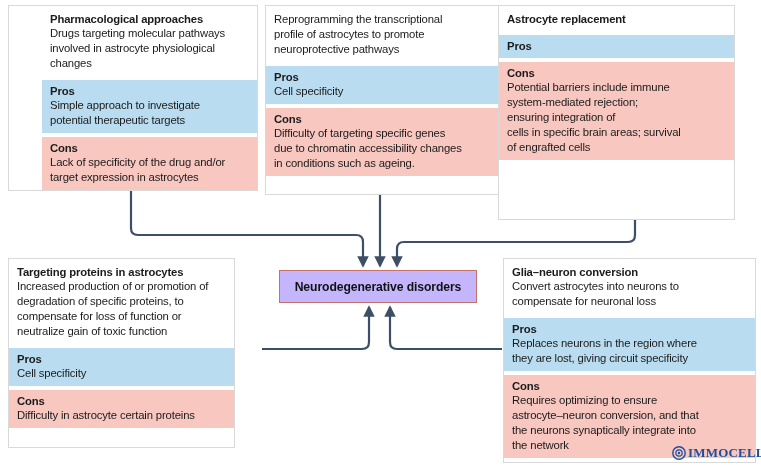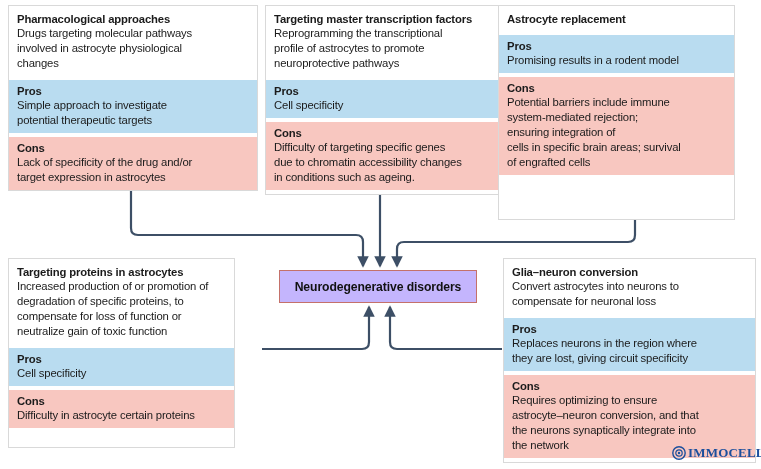--- a/index.html
+++ b/index.html
@@ -86,21 +86,21 @@
     font-size: 13px;
     color: #1c4f9c;
     letter-spacing: 0.2px;
   }
 </style>
 </head>
 <body>
 
 <div id="canvas">
 
-  <div class="card" id="card-0" style="left:8px; top:5px; width:250px; height:186px;">
+  <div class="card" id="card-0" style="left:8px; top:5px; width:250px; height:186px;padding-left:33px;">
     <div class="sec head">
       <div class="title">Pharmacological approaches</div>
       <div class="body">Drugs targeting molecular pathways
 involved in astrocyte physiological
 changes</div>
     </div>
     <div class="gap"></div>
     <div class="sec pros">
       <div class="label">Pros</div>
       <div class="body">Simple approach to investigate
@@ -109,21 +109,20 @@
     <div class="gap"></div>
     <div class="sec cons">
       <div class="label">Cons</div>
       <div class="body">Lack of specificity of the drug and/or
 target expression in astrocytes</div>
     </div>
   </div>
 
   <div class="card" id="card-1" style="left:265px; top:5px; width:252px; height:190px;">
     <div class="sec head">
-      <div class="title">Targeting master transcription factors</div>
       <div class="body">Reprogramming the transcriptional
 profile of astrocytes to promote
 neuroprotective pathways</div>
     </div>
     <div class="gap"></div>
     <div class="sec pros">
       <div class="label">Pros</div>
       <div class="body">Cell specificity</div>
     </div>
     <div class="gap"></div>
@@ -135,21 +134,20 @@
     </div>
   </div>
 
   <div class="card" id="card-2" style="left:498px; top:5px; width:237px; height:215px;">
     <div class="sec head">
       <div class="title">Astrocyte replacement</div>
     </div>
     <div class="gap"></div>
     <div class="sec pros">
       <div class="label">Pros</div>
-      <div class="body">Promising results in a rodent model</div>
     </div>
     <div class="gap"></div>
     <div class="sec cons">
       <div class="label">Cons</div>
       <div class="body">Potential barriers include immune
 system-mediated rejection;
 ensuring integration of
 cells in specific brain areas; survival
 of engrafted cells</div>
     </div>

